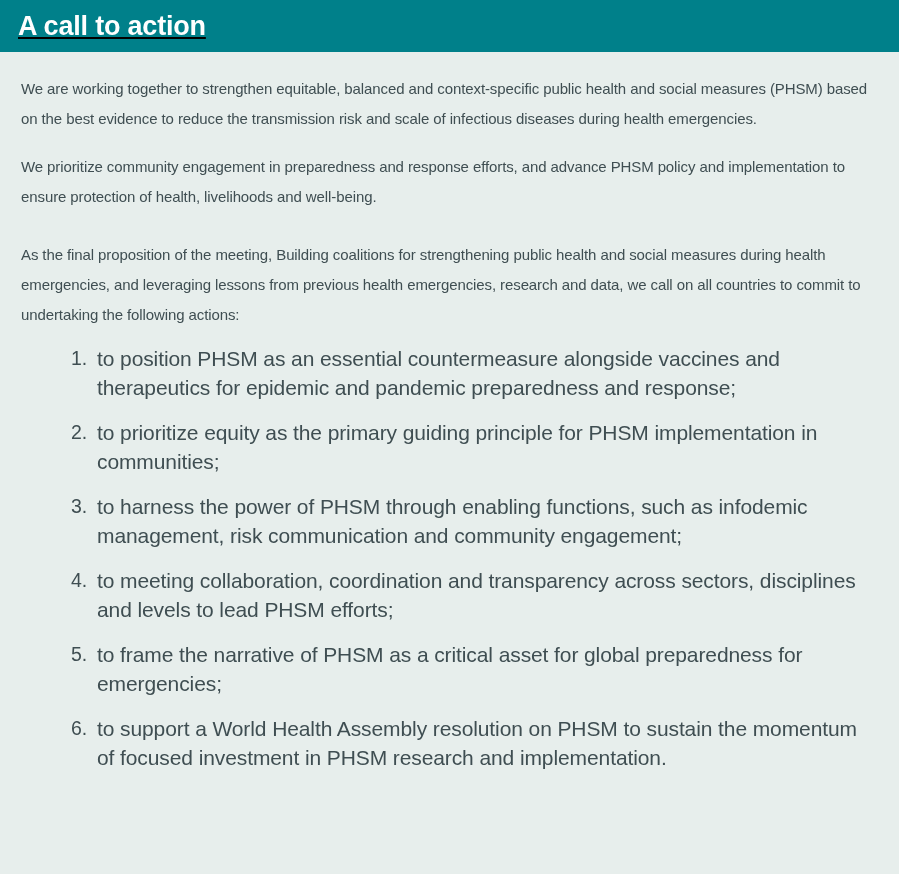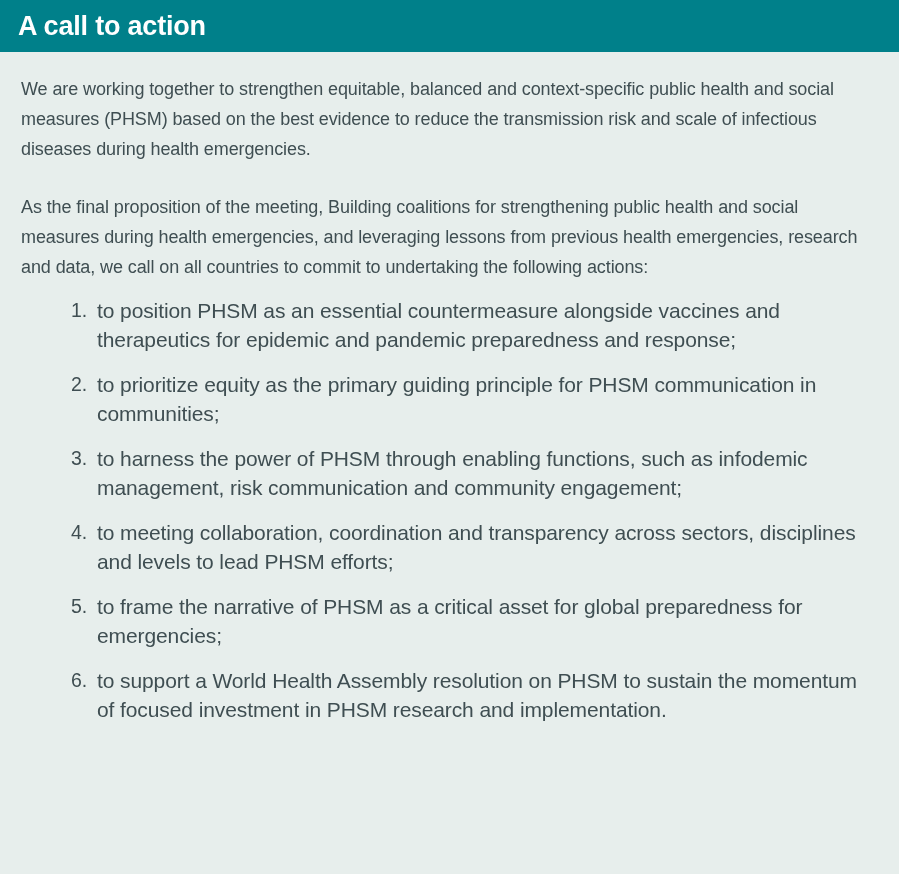--- a/index.html
+++ b/index.html
@@ -22,36 +22,37 @@
     flex-direction: column;
   }
   .header {
     background: #00808a;
     height: 52px;
     flex: 0 0 52px;
     display: flex;
     align-items: center;
     padding: 0 0 0 18px;
     box-sizing: border-box;
+    text-decoration: underline;
   }
   .header-title {
     color: #ffffff;
     font-size: 27px;
     font-weight: bold;
     letter-spacing: -0.2px;
     line-height: 1;
   }
   .body {
     flex: 1 1 auto;
     padding: 22px 22px 0 21px;
     box-sizing: border-box;
     color: #3f4e52;
   }
   .para {
-    font-size: 18px;
+    font-size: 15px;
     line-height: 30px;
     color: #3f4e52;
     margin: 0 0 18px 0;
     letter-spacing: -0.1px;
   }
   .para:last-of-type {
     margin-bottom: 14px;
     margin-top: 28px;
   }
   ol.actions {
@@ -90,25 +91,26 @@
 
 <div class="panel">
 
   <div class="header">
     <div class="header-title">A call to action</div>
   </div>
 
   <div class="body">
 
     <p class="para">We are working together to strengthen equitable, balanced and context-specific public health and social measures (PHSM) based on the best evidence to reduce the transmission risk and scale of infectious diseases during health emergencies.</p>
+    <p class="para">We prioritize community engagement in preparedness and response efforts, and advance PHSM policy and implementation to ensure protection of health, livelihoods and well-being.</p>
     <p class="para">As the final proposition of the meeting, Building coalitions for strengthening public health and social measures during health emergencies, and leveraging lessons from previous health emergencies, research and data, we call on all countries to commit to undertaking the following actions:</p>
 
     <ol class="actions">
       <li>to position PHSM as an essential countermeasure alongside vaccines and therapeutics for epidemic and pandemic preparedness and response;</li>
-      <li>to prioritize equity as the primary guiding principle for PHSM communication in communities;</li>
+      <li>to prioritize equity as the primary guiding principle for PHSM implementation in communities;</li>
       <li>to harness the power of PHSM through enabling functions, such as infodemic management, risk communication and community engagement;</li>
       <li>to meeting collaboration, coordination and transparency across sectors, disciplines and levels to lead PHSM efforts;</li>
       <li>to frame the narrative of PHSM as a critical asset for global preparedness for emergencies;</li>
       <li>to support a World Health Assembly resolution on PHSM to sustain the momentum of focused investment in PHSM research and implementation.</li>
     </ol>
 
   </div>
 </div>
 
 </body></html>

